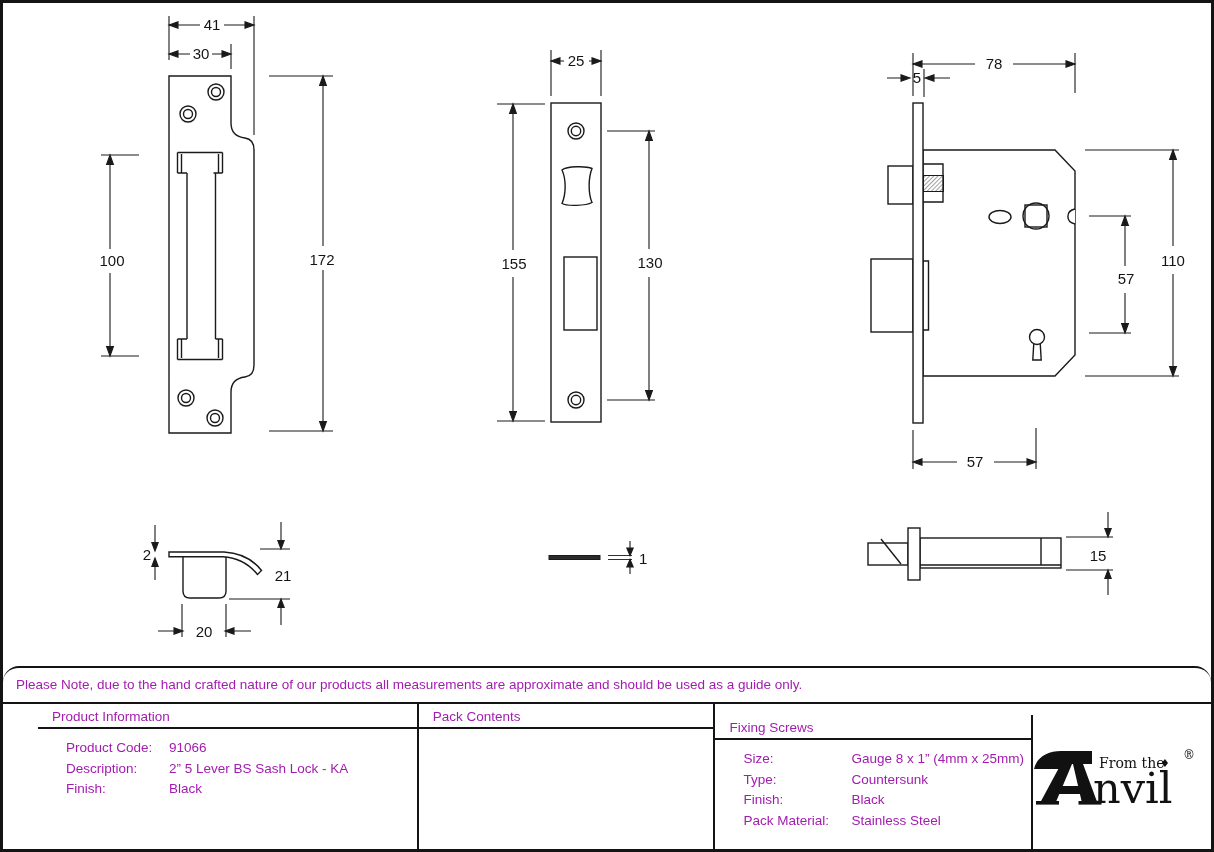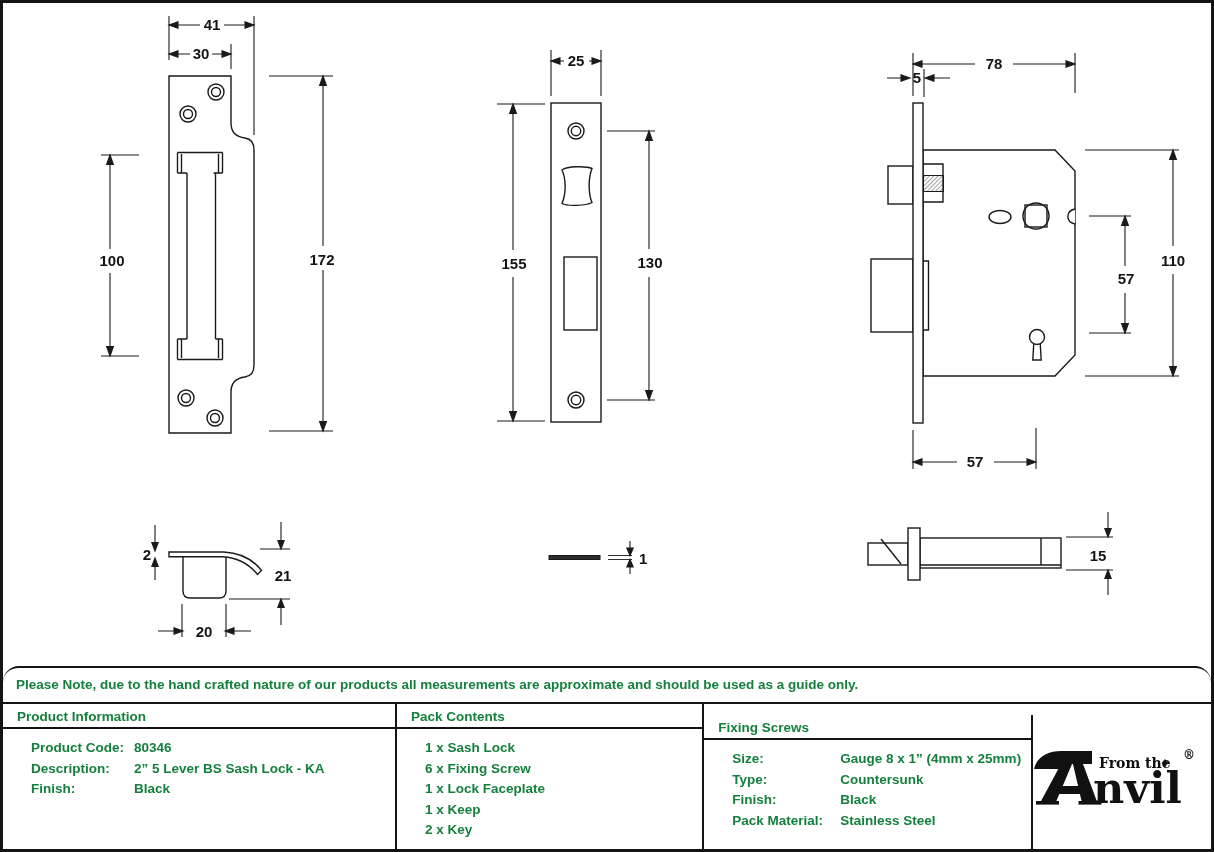--- a/index.html
+++ b/index.html
@@ -1,39 +1,39 @@
 <!DOCTYPE html>
 <html><head>
 <meta charset="utf-8">
 <style>
   html,body{margin:0;padding:0;background:#fff;}
   .page{
     position:relative;width:1214px;height:852px;background:#fff;
     box-sizing:border-box;border:3px solid #141414;
-    font-family:"Liberation Sans",sans-serif;color:#15803d;overflow:hidden;font-weight:bold;
+    font-family:"Liberation Sans",sans-serif;color:#a21caf;overflow:hidden;
   }
   .drawing-svg{position:absolute;top:0;left:0;}
   .drawing-svg text{font-family:"Liberation Sans","DejaVu Sans",sans-serif;font-size:15px;fill:#141414;}
   
   .note-bar{
     position:absolute;left:0;right:0;top:663px;height:33px;
     border-top:2.5px solid #141414;
     display:flex;align-items:center;padding-left:13px;
     font-size:13.5px;
     border-radius:16px;
   }
   
   .spec-table{
     position:absolute;left:0;right:0;top:699px;bottom:0;
     border-top:2.5px solid #141414;
     display:flex;font-size:13.5px;
   }
   .col{box-sizing:border-box;height:100%;}
   .col.with-divider{border-right:2.5px solid #141414;}
-  .col-product{width:404px;}
+  .col-product{width:404px;margin-left:35px;}
   .col-pack{width:315px;}
   .col-fixing{width:337px;margin-top:11px;}
   .col-logo{flex:1;display:flex;align-items:center;justify-content:center;}
   .col-header{
     height:25px;line-height:25px;border-bottom:2.5px solid #141414;
     padding-left:14px;box-sizing:border-box;
   }
   .col-body{padding:9px 6px 0 28px;line-height:20.6px;}
   .kv-row{display:flex;}
   .kv-row .lbl{flex:0 0 103px;}
@@ -232,42 +232,35 @@
     <span>Please Note, due to the hand crafted nature of our products all measurements are approximate and should be used as a guide only.</span>
   </div>
 
   <div class="spec-table">
 
     <div class="col col-product with-divider">
       <div class="col-header">Product Information</div>
       <div class="col-body">
         <div class="kv-row">
           <span class="lbl">Product Code:</span>
-          <span class="val">80346</span>
+          <span class="val">91066</span>
         </div>
         <div class="kv-row">
           <span class="lbl">Description:</span>
           <span class="val">2” 5 Lever BS Sash Lock - KA</span>
         </div>
         <div class="kv-row">
           <span class="lbl">Finish:</span>
           <span class="val">Black</span>
         </div>
       </div>
     </div>
 
     <div class="col col-pack with-divider">
       <div class="col-header">Pack Contents</div>
-      <div class="col-body">
-        <span class="pack-item">1 x Sash Lock</span>
-        <span class="pack-item">6 x Fixing Screw</span>
-        <span class="pack-item">1 x Lock Faceplate</span>
-        <span class="pack-item">1 x Keep</span>
-        <span class="pack-item">2 x Key</span>
-      </div>
     </div>
 
     <div class="col col-fixing with-divider">
       <div class="col-header">Fixing Screws</div>
       <div class="col-body">
         <div class="kv-row">
           <span class="lbl">Size:</span>
           <span class="val">Gauge 8 x 1” (4mm x 25mm)</span>
         </div>
         <div class="kv-row">

